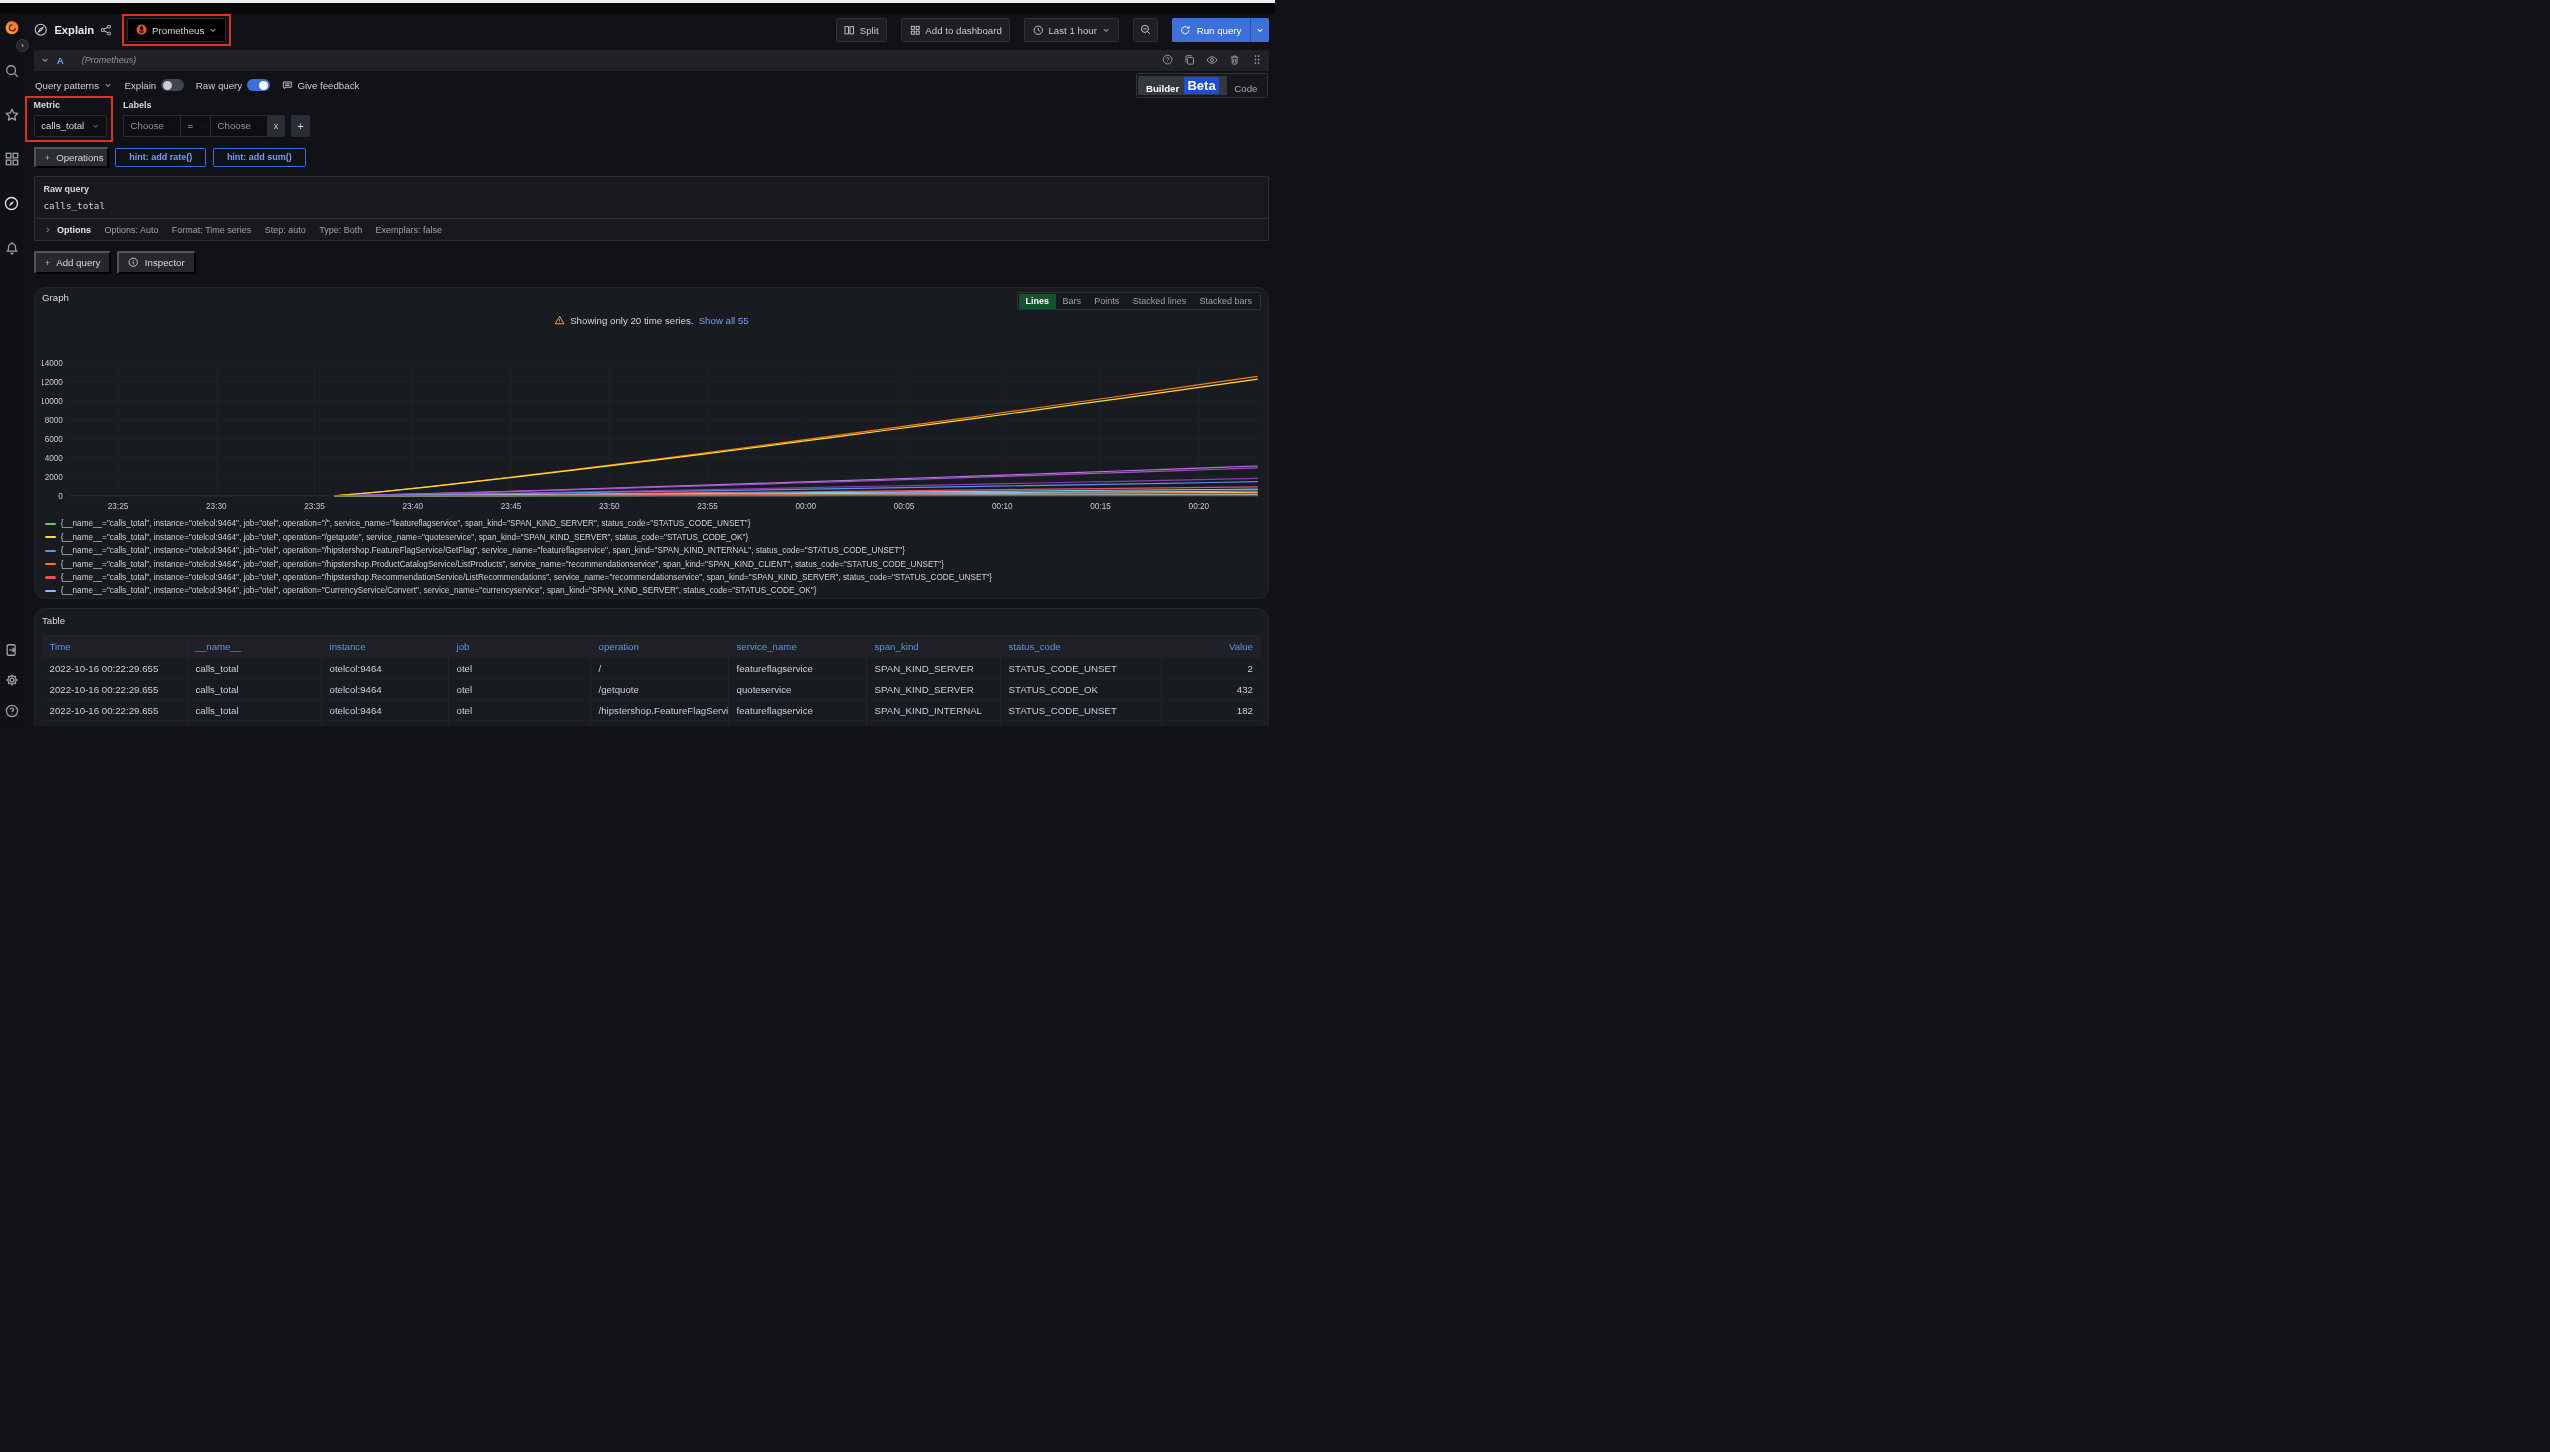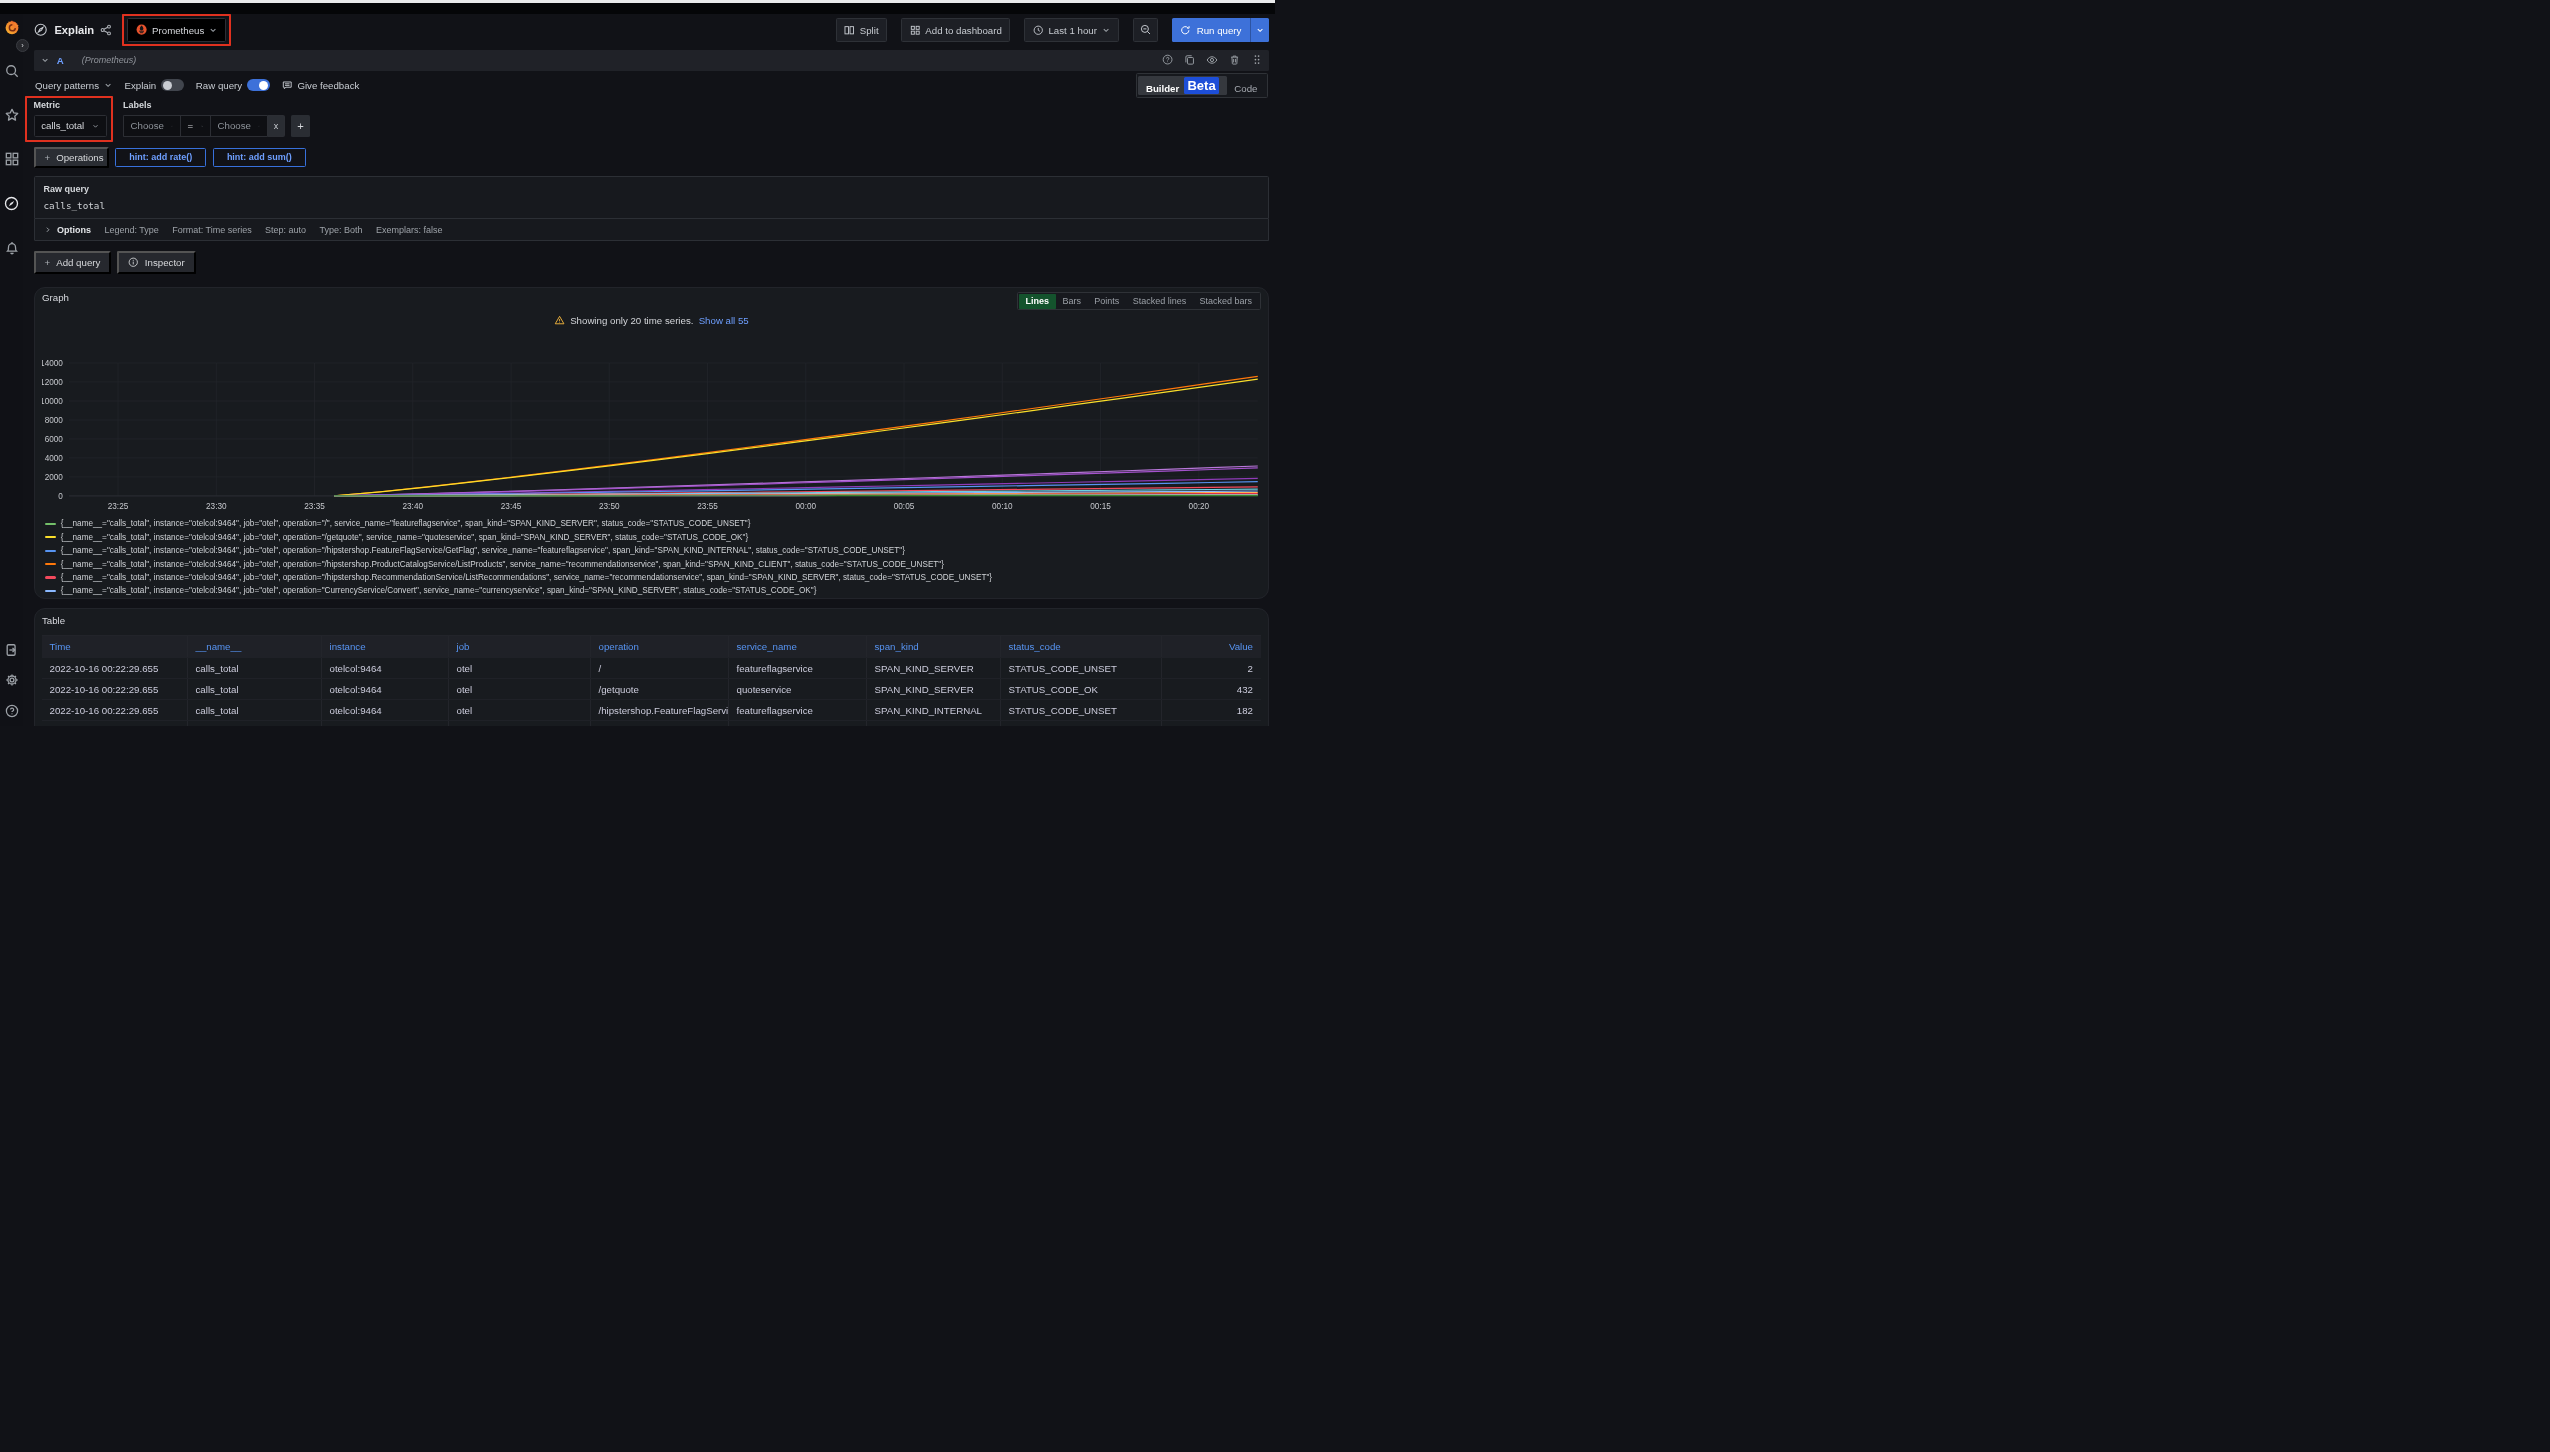--- a/index.html
+++ b/index.html
@@ -430,21 +430,21 @@
       </div>
 
       <div class="opts-row">
         <span class="opt-main">
           <svg width="7.5" height="7.5" viewBox="0 0 16 16" fill="none" stroke="#9da2a8" stroke-width="2">
               <path d="M6 3.5 L10.5 8 L6 12.5"></path>
             </svg>
           <span>Options</span>
         </span>
         <span style="display:flex;gap:13.4px">
-            <span class="opt-item">Legend: Type</span>
+            <span class="opt-item">Options: Auto</span>
             <span class="opt-item">Format: Time series</span>
             <span class="opt-item">Step: auto</span>
             <span class="opt-item">Type: Both</span>
             <span class="opt-item">Exemplars: false</span>
           </span>
       </div>
 
       <div class="actions-row">
         <button class="gbtn2">
           <span style="color:#aeb2b8">+</span>

